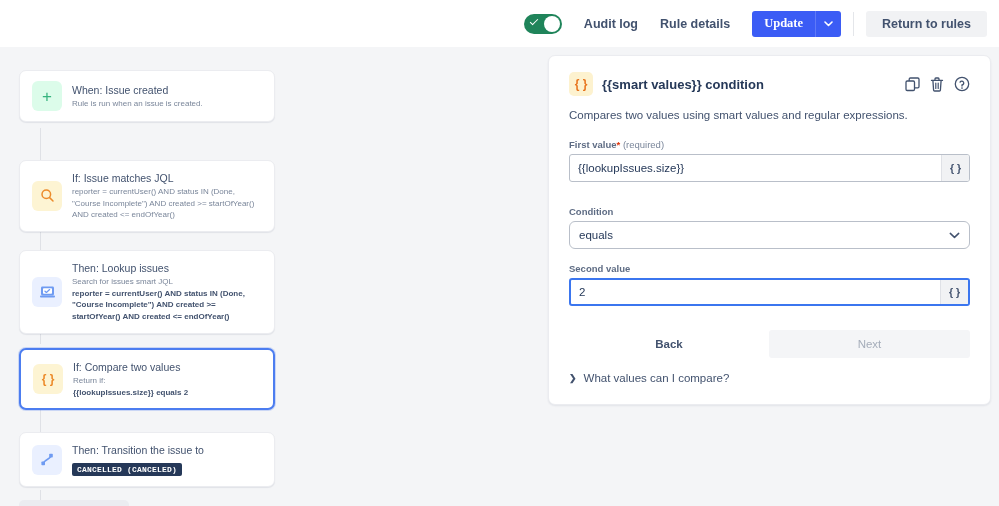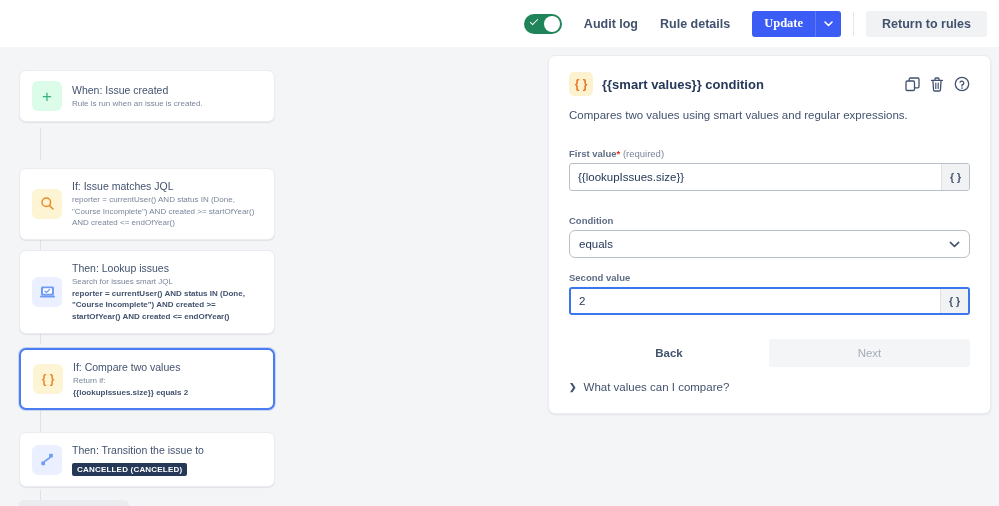--- a/index.html
+++ b/index.html
@@ -96,21 +96,21 @@
     font-size: 10.5px; color: #42526e; font-weight: 400;
     line-height: 1.35; margin-bottom: 1px;
   }
   .card-sub {
     font-size: 8px; color: #7a869a; line-height: 1.45;
   }
   .card-sub.bold { font-weight: 700; color: #42526e; }
   .badge {
     display: inline-block; background: #253858; color: #ffffff;
     font-size: 8px; font-weight: 700; letter-spacing: 0.2px;
-    padding: 2px 5px; border-radius: 2px; margin-top: 2px;
+    padding: 2px 5px; border-radius: 2px; margin-top: 2px; font-family: Liberation Mono, monospace;
   }
   .plus-glyph { font-size: 17px; line-height: 1; font-weight: 400; }
   .brace-glyph { font-size: 12px; line-height: 1; font-weight: 700; }
   .stub {
     position: absolute; left: 19px; top: 500px;
     width: 110px; height: 14px;
     background: #ebecf0; border-radius: 5px 5px 0 0;
   }
 
   
@@ -129,21 +129,21 @@
     background: #fdf2cf; color: #e8761f;
     display: flex; align-items: center; justify-content: center;
     font-size: 12px; font-weight: 700; flex: none; margin-right: 9px;
   }
   .panel-title {
     font-size: 13px; font-weight: 700; color: #253858; flex: 1;
   }
   .head-icons { display: flex; gap: 10px; align-items: center; }
   .head-icons svg { display: block; cursor: pointer; }
   .panel-desc {
-    font-size: 11.5px; color: #42526e; margin-bottom: 25px; line-height: 1.4;
+    font-size: 11.5px; color: #42526e; margin-bottom: 16px; line-height: 1.4;
   }
   .field-label {
     font-size: 9.5px; color: #5e6c84; font-weight: 700; margin-bottom: 4px;
   }
   .req { color: #de350b; }
   .req-note { color: #7a869a; font-weight: 400; }
   .input-wrap {
     position: relative; display: flex; align-items: stretch;
     border: 1px solid #b9bfc9; border-radius: 3px; background: #fff;
     height: 28px; margin-bottom: 24px; overflow: hidden;
@@ -224,21 +224,21 @@
   <div class="card" style="top:0px;">
     <div class="card-icon ic-green">
       <span class="plus-glyph">+</span>
     </div>
     <div class="card-body">
       <div class="card-title">When: Issue created</div>
       <div class="card-sub">Rule is run when an issue is created.</div>
     </div>
   </div>
 
-  <div class="card" style="top:98px;">
+  <div class="card" style="top:90px;">
     <div class="card-icon ic-yellow">
       <svg width="15" height="15" viewBox="0 0 15 15">
         <circle cx="6.3" cy="6.3" r="4.3" stroke="#ec8b2b" stroke-width="1.5" fill="none"></circle>
         <line x1="9.6" y1="9.6" x2="13" y2="13" stroke="#ec8b2b" stroke-width="1.5" stroke-linecap="round"></line>
       </svg>
     </div>
     <div class="card-body">
       <div class="card-title">If: Issue matches JQL</div>
       <div class="card-sub">reporter = currentUser() AND status IN (Done, "Course Incomplete") AND created &gt;= startOfYear() AND created &lt;= endOfYear()</div>
     </div>

